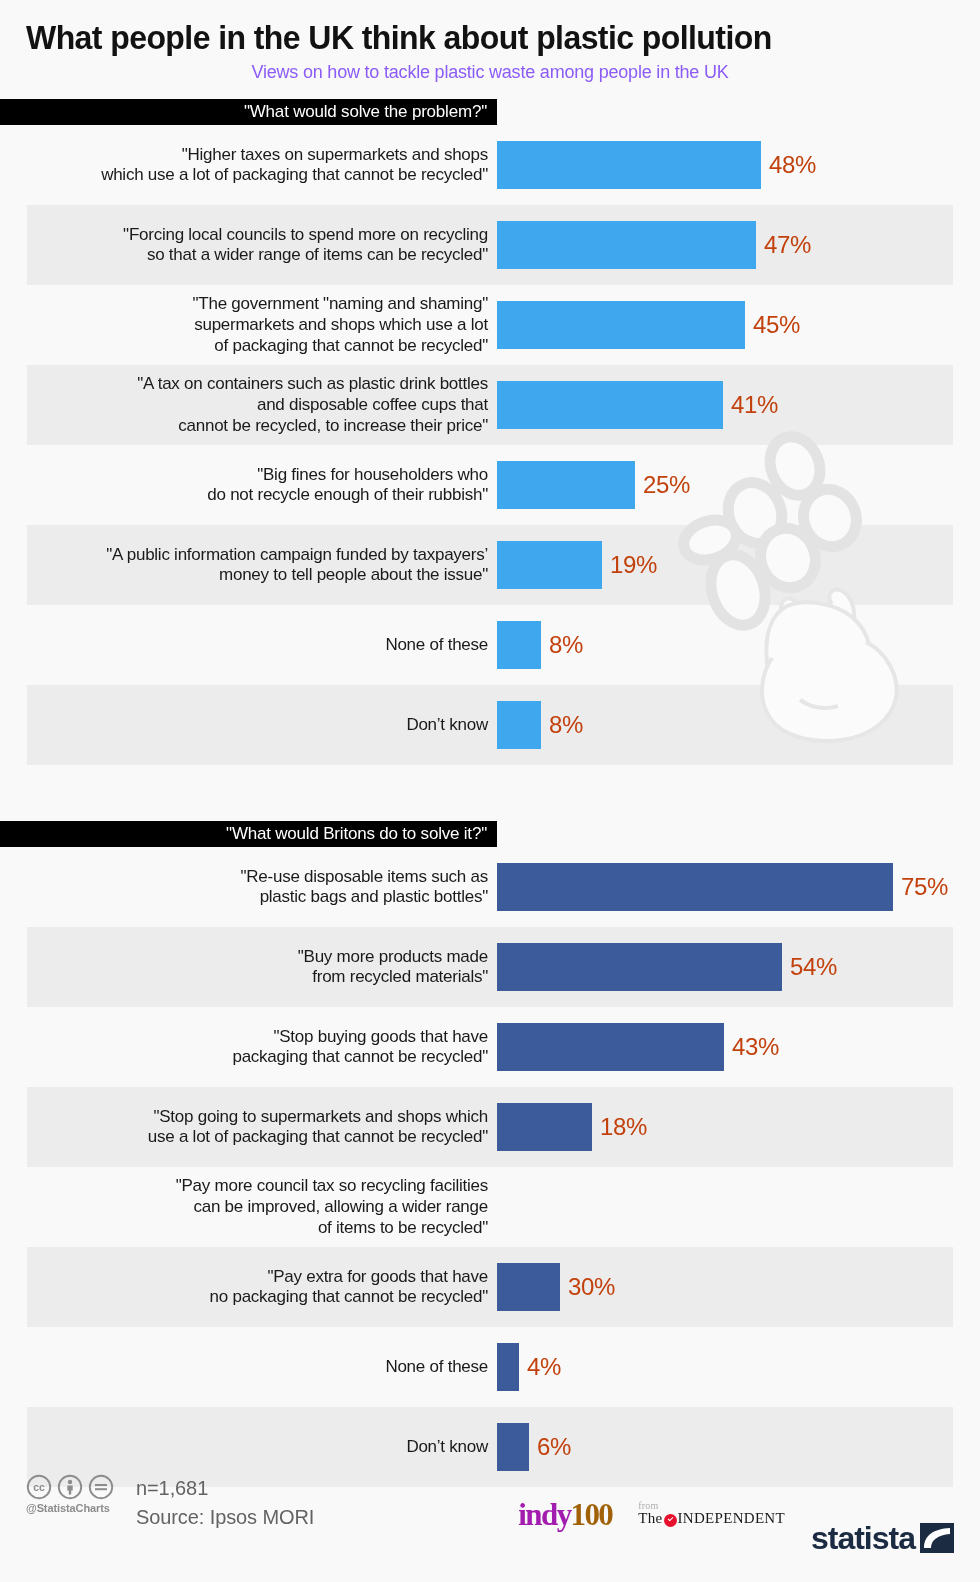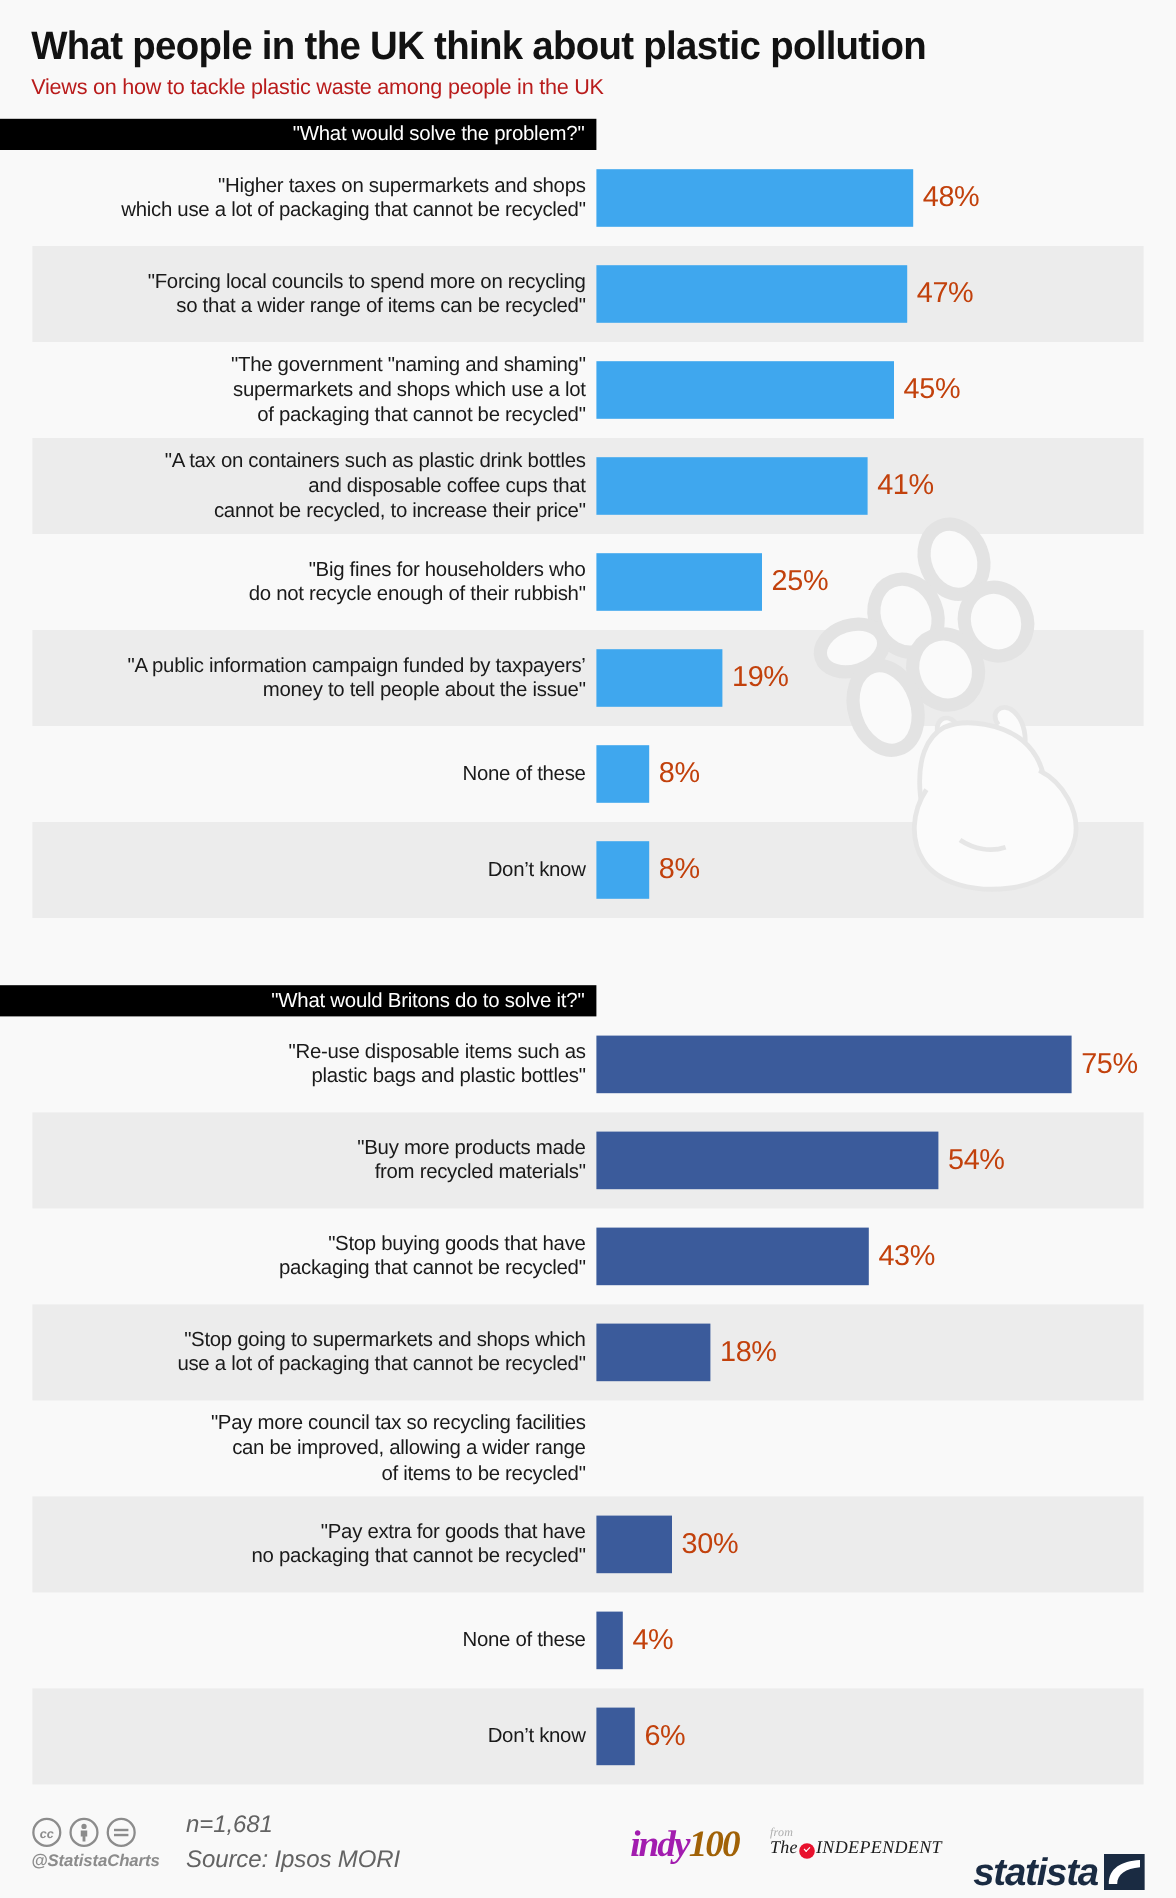--- a/index.html
+++ b/index.html
@@ -23,23 +23,24 @@
     color: #121212;
     letter-spacing: -0.6px;
     line-height: 1.1;
     transform: scaleX(0.97);
     transform-origin: left center;
     white-space: nowrap;
   }
 
   .subtitle {
     font-size: 18px;
-    color: #b91c1c;
+    color: #8b5cf6;
     margin-top: 6px;
     letter-spacing: -0.2px;
+    text-align: center;
   }
 
   
   .chart-area { position: relative; margin-top: 16px; }
 
   .section { position: relative; }
 
   .section-header {
     background: #000000;
     color: #FFFFFF;
@@ -116,32 +117,31 @@
     height: 330px;
     z-index: 1;
     pointer-events: none;
   }
 
   
   .footer {
     position: absolute;
     left: 0;
     right: 0;
-    bottom: 0;
+    bottom: 16px;
     height: 92px;
     display: flex;
-    align-items: center;
+    align-items: flex-start;
     padding: 0 26px;
-    font-style: italic;
   }
 
   .cc-block { display: flex; flex-direction: column; align-items: flex-start; }
   .cc-icons { display: flex; gap: 5px; }
   .cc-handle {
-    font-size: 14px;
+    font-size: 11px;
     font-weight: 700;
     color: #8C8C8C;
     margin-top: 2px;
     letter-spacing: -0.1px;
   }
 
   .source-block { margin-left: 22px; }
   .source-line {
     font-size: 20px;
     color: #636363;

